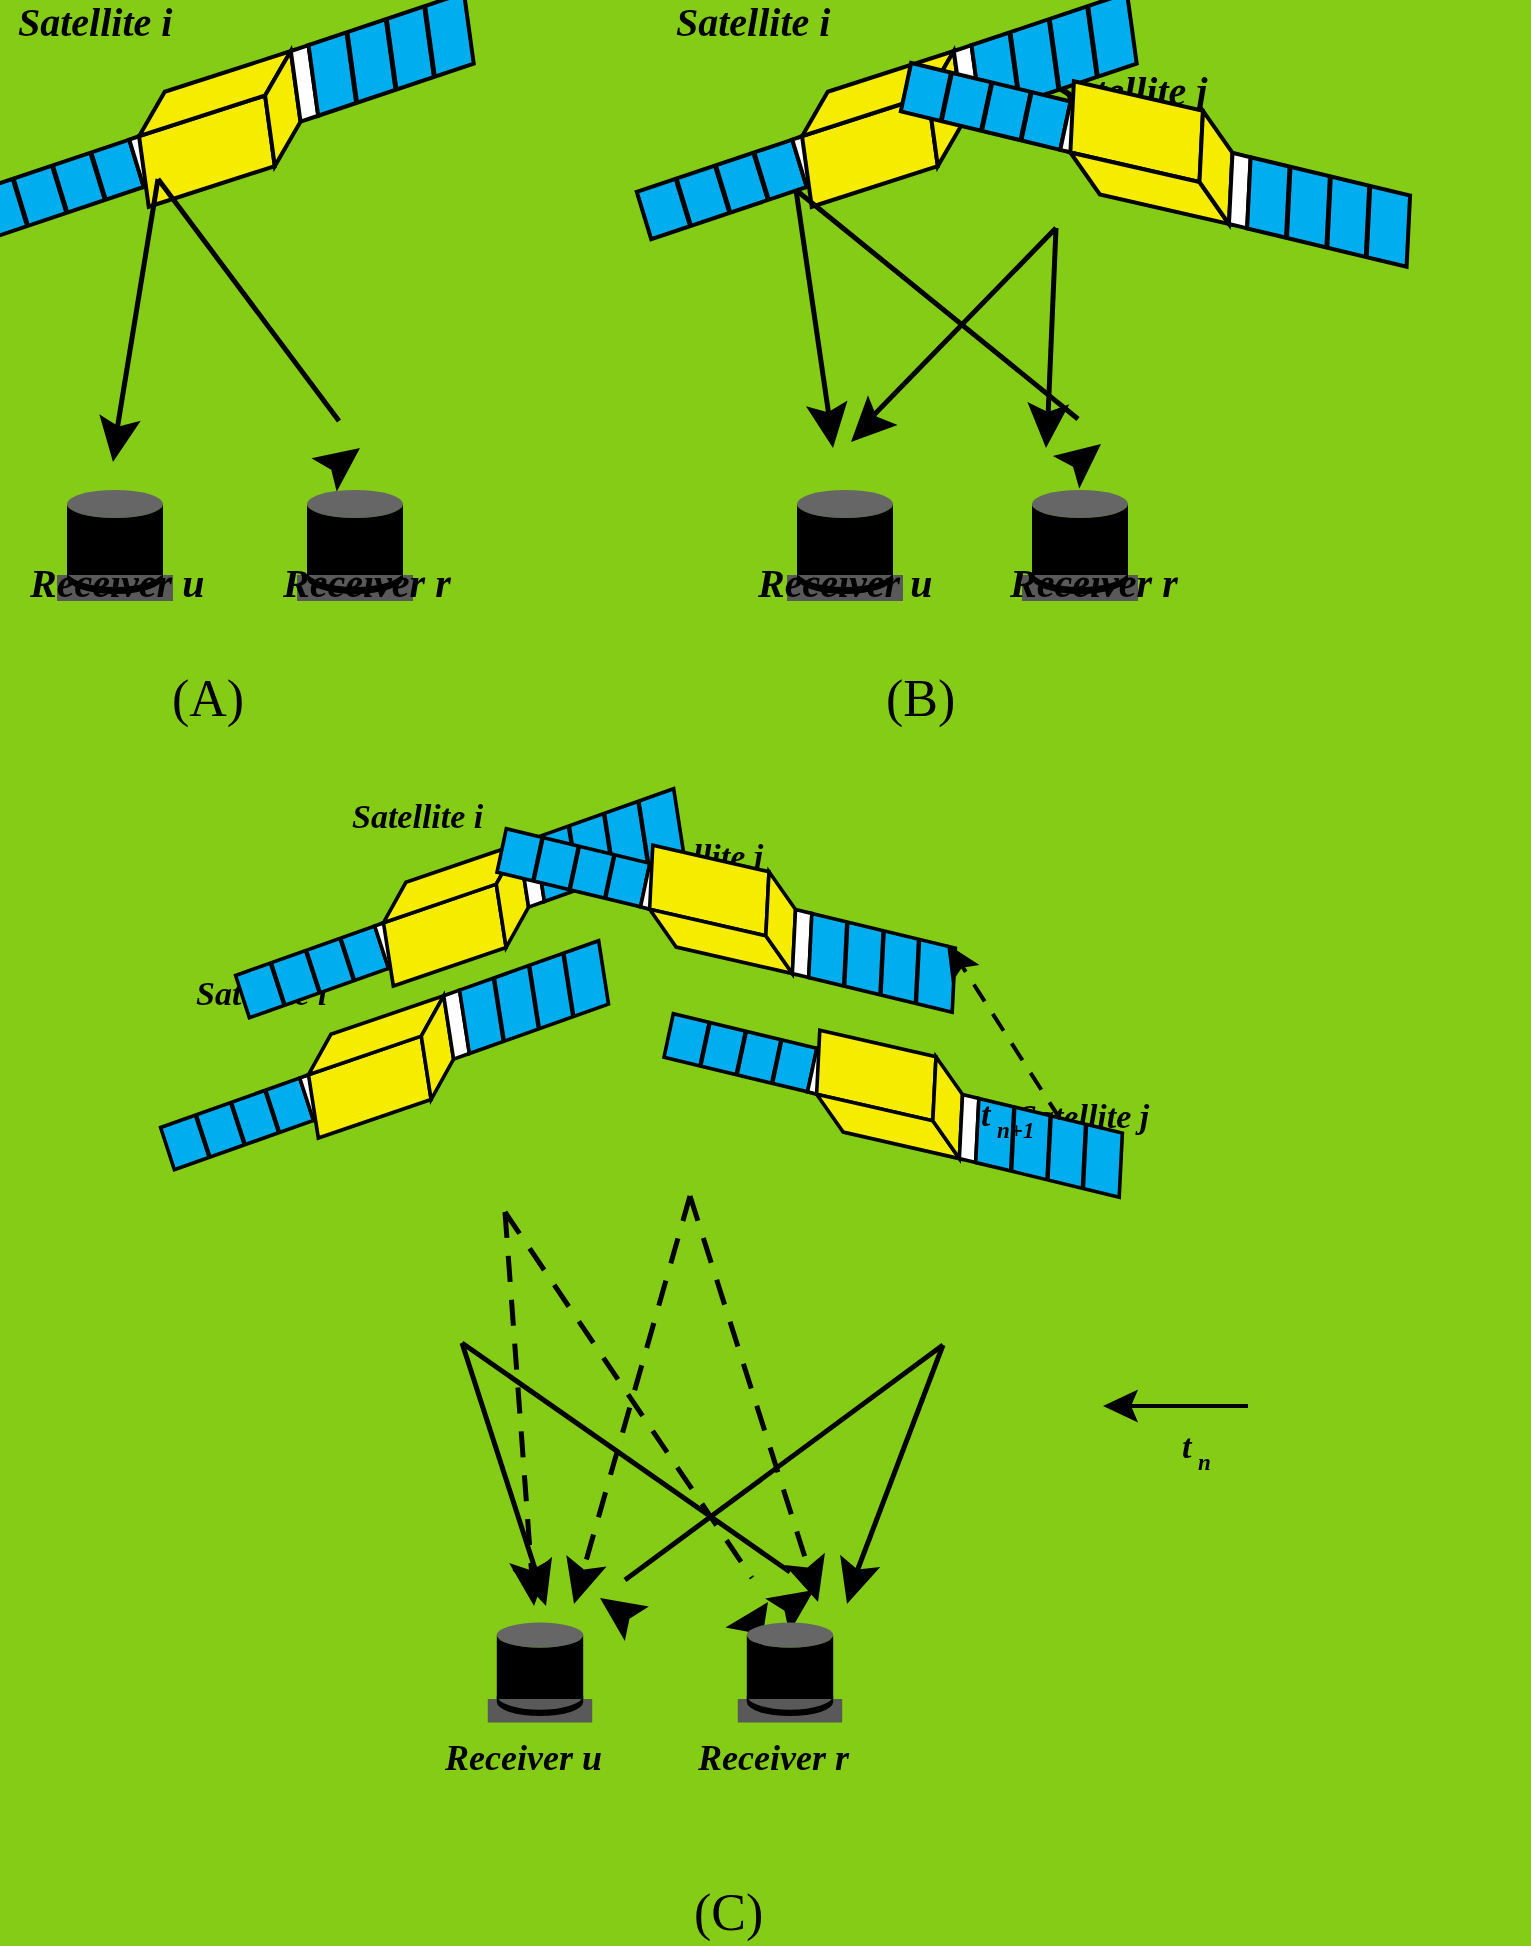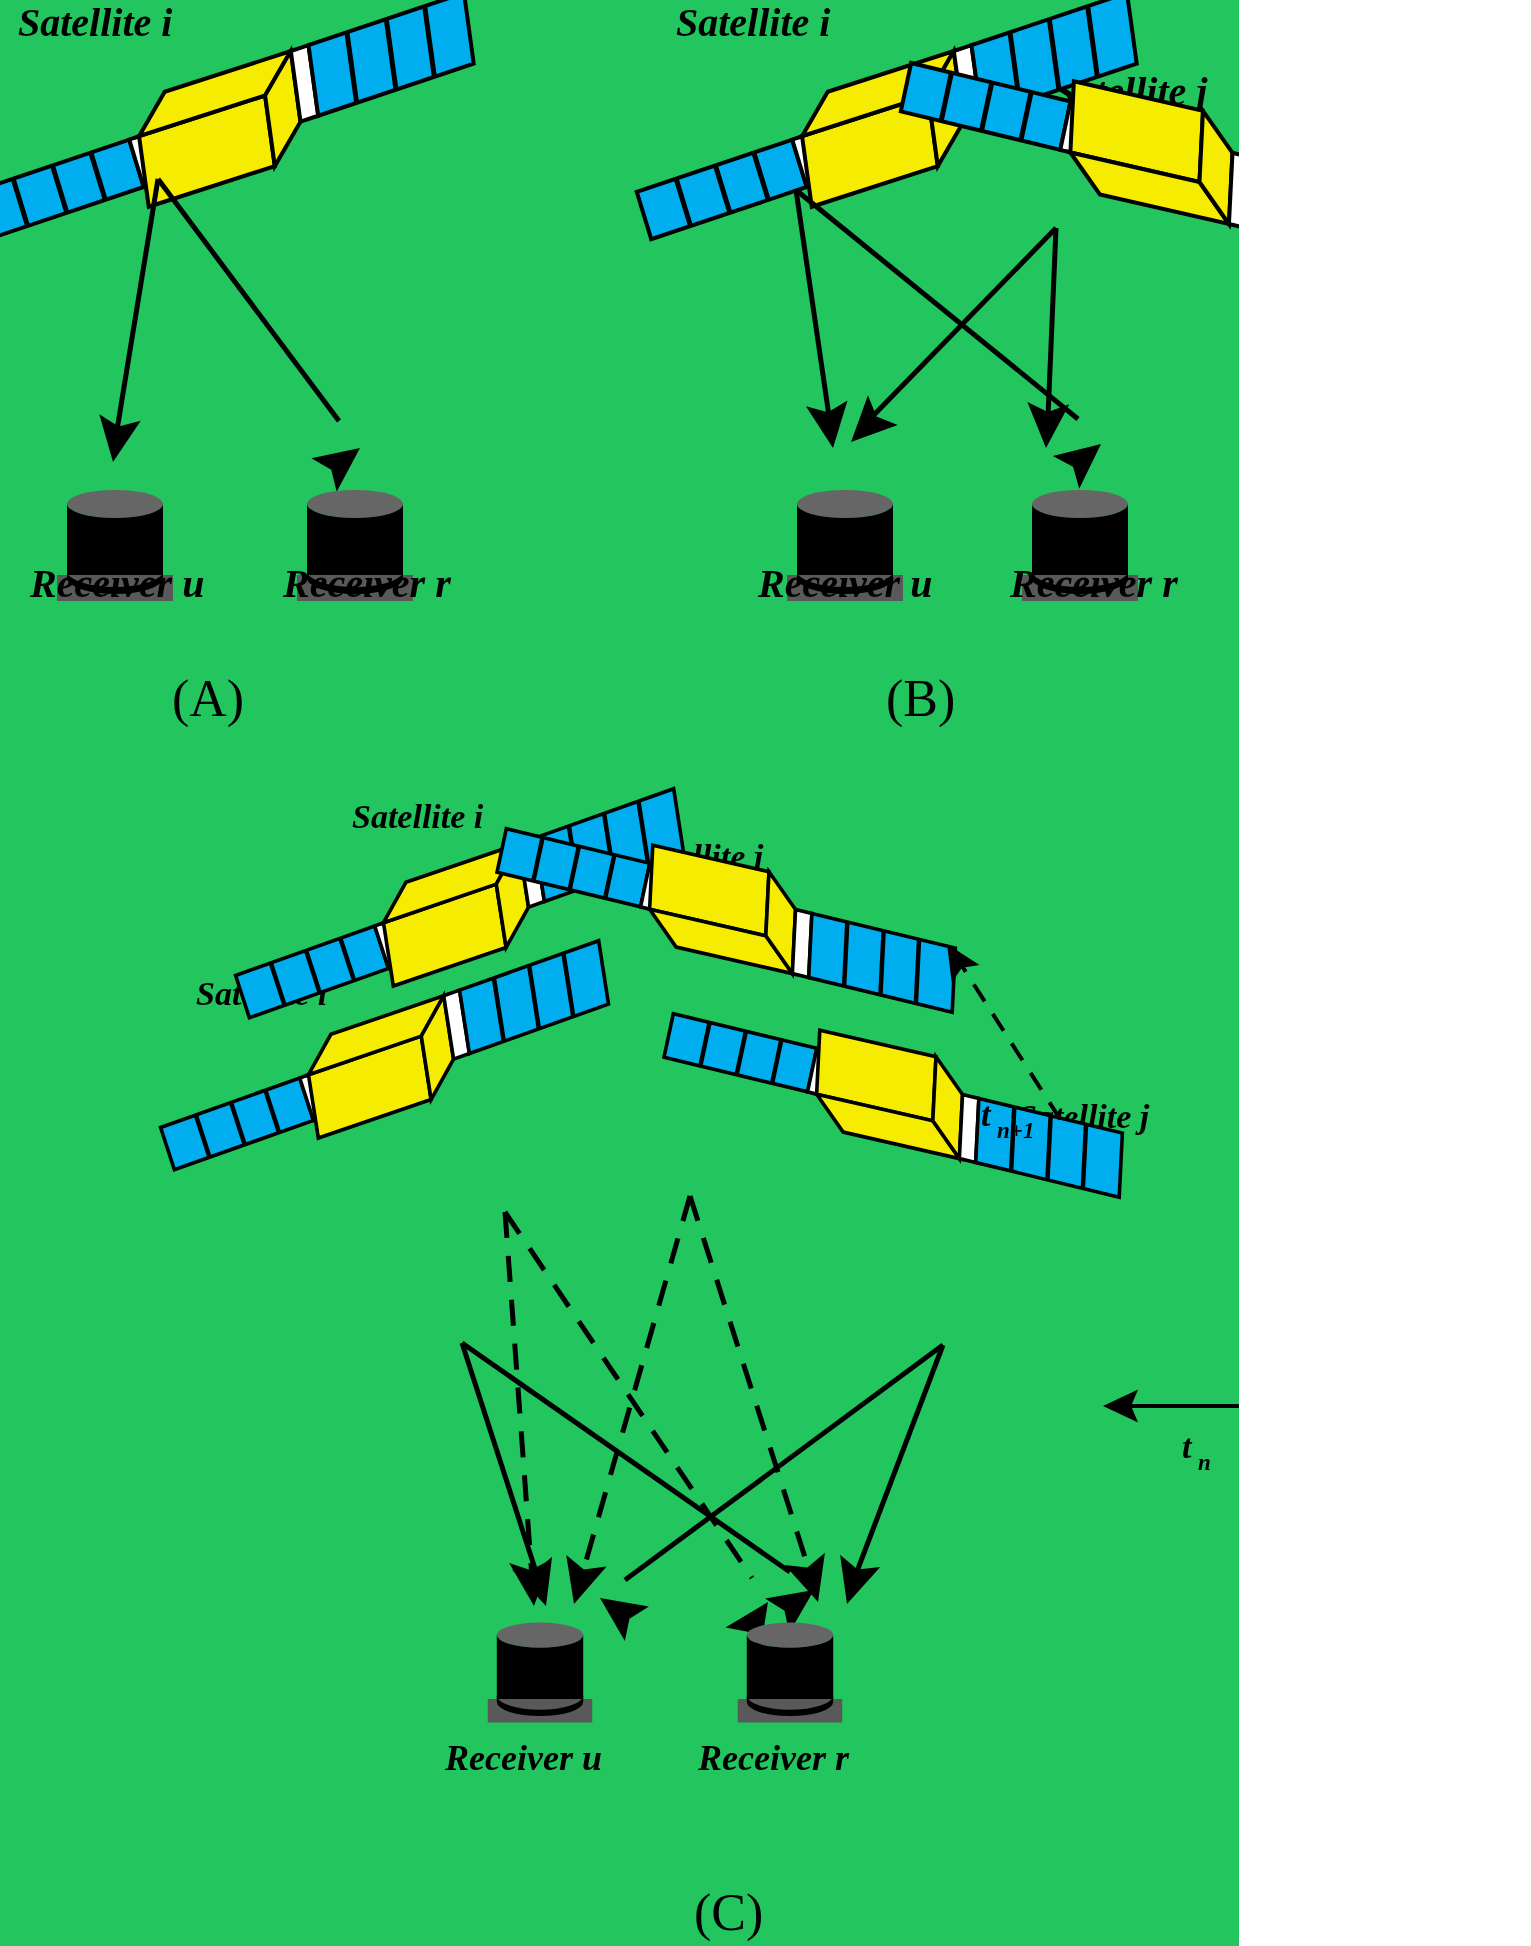--- a/index.html
+++ b/index.html
@@ -6,23 +6,23 @@
   html, body {
     margin: 0;
     padding: 0;
     background: #ffffff;
   }
   body {
     font-family: "Liberation Serif", "DejaVu Serif", serif;
   }
   #page {
     position: relative;
-    width: 1239px;
+    width: 1531px;
     height: 1946px;
-    background: #22c55e;
+    background: #84cc16;
     overflow: hidden;
   }
   #figure-svg {
     position: absolute;
     left: 0;
     top: 0;
     width: 1531px;
     height: 1946px;
     display: block;
   }

